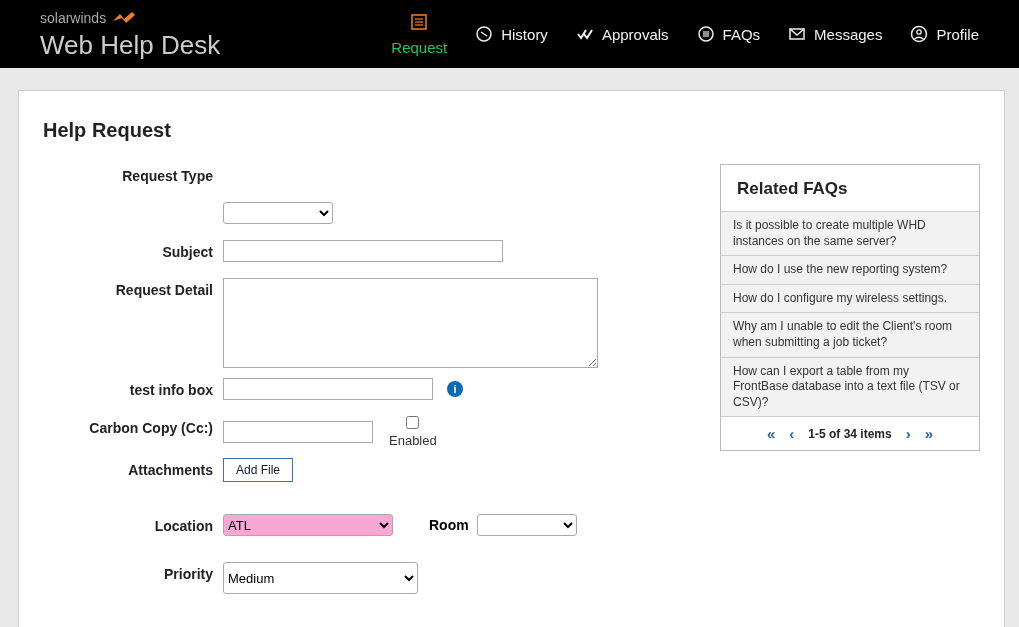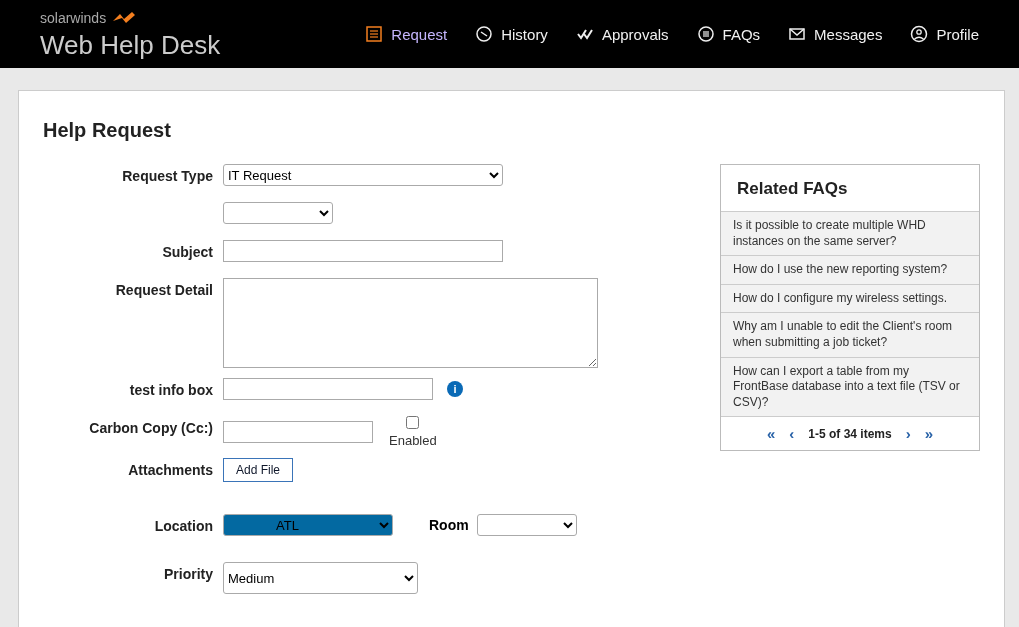--- a/index.html
+++ b/index.html
@@ -5,34 +5,34 @@
   * { box-sizing: border-box; margin: 0; padding: 0; }
   body { font-family: Arial, Helvetica, sans-serif; background: #e9e9e9; width: 1019px; }
   .topbar { background: #000; height: 68px; display: flex; align-items: center; padding: 0 40px; }
   .brand { display: flex; flex-direction: column; color: #999; }
   .brand-top { display: flex; align-items: center; font-size: 14px; color: #aaa; }
   .brand-logo { color: #f47f1f; margin-left: 6px; font-size: 18px; position: relative; }
   .brand-logo svg { display: inline-block; vertical-align: middle; }
   .brand-title { color: #ccc; font-size: 26px; margin-top: 2px; }
   .nav { display: flex; margin-left: auto; gap: 28px; align-items: center; }
   .nav-item { display: flex; align-items: center; gap: 8px; color: #f1f1f1; font-size: 15px; cursor: pointer; }
-  .nav-item.active { color: #c4b5fd; }
+  .nav-item.active { color: #22c55e; flex-direction: column; }
   .nav-icon { display: inline-flex; width: 18px; height: 18px; align-items: center; justify-content: center; }
   .nav-icon svg { width: 18px; height: 18px; }
   .page { background: #fff; margin: 22px 14px 0 18px; border: 1px solid #ccc; padding: 28px 24px 28px 24px; min-height: 500px; position: relative; }
   .page-title { font-size: 20px; font-weight: bold; color: #222; margin-bottom: 22px; }
   .layout { display: flex; gap: 24px; }
   .form-col { flex: 0 0 620px; }
   .faq-col { flex: 0 0 260px; margin-left: auto; }
   .form-row { display: flex; align-items: flex-start; margin-bottom: 10px; min-height: 28px; }
   .form-label { width: 180px; text-align: right; padding-right: 10px; font-size: 14px; color: #222; padding-top: 4px; font-weight: 600; }
   .form-field { flex: 1; display: flex; align-items: center; gap: 8px; }
   select.wide { width: 280px; font-size: 13px; height: 22px; border: 1px solid #aaa; border-radius: 3px; background: #fff; }
   select.mid { width: 110px; font-size: 13px; height: 22px; border: 1px solid #aaa; border-radius: 3px; background: #fff; }
-  select.loc { width: 170px; font-size: 13px; height: 22px; border: 1px solid #aaa; border-radius: 3px; background: #0369a1; padding-left: 48px; }
+  select.loc { width: 170px; font-size: 13px; height: 22px; border: 1px solid #aaa; border-radius: 3px; background: #f9a8d4; }
   select.room { width: 100px; font-size: 13px; height: 22px; border: 1px solid #aaa; border-radius: 3px; background: #fff; }
   select.priority { width: 195px; font-size: 13px; height: 32px; border: 1px solid #aaa; border-radius: 3px; background: #fff; }
   input.text { width: 280px; height: 22px; border: 1px solid #aaa; font-size: 13px; padding: 0 4px; }
   input.mid { width: 210px; height: 22px; border: 1px solid #aaa; font-size: 13px; padding: 0 4px; }
   input.cc { width: 150px; height: 22px; border: 1px solid #aaa; font-size: 13px; padding: 0 4px; }
   textarea.detail { width: 375px; height: 90px; border: 1px solid #aaa; font-size: 13px; padding: 4px; resize: both; }
   .info-icon { width: 16px; height: 16px; border-radius: 50%; background: #0a6ab6; color: #fff; font-size: 11px; font-weight: bold; display: inline-flex; align-items: center; justify-content: center; margin-left: 6px; }
   .add-file-btn { border: 1px solid #3a74b8; color: #0f172a; background: #fff; font-size: 12px; padding: 4px 12px; cursor: pointer; }
   .enabled-check { display: flex; align-items: center; gap: 4px; font-size: 13px; color: #333; margin-left: 8px; flex-direction: column; }
   .loc-row { display: flex; align-items: center; gap: 8px; }
@@ -125,25 +125,20 @@
 </div>
 
 <div class="page">
   <div class="page-title">Help Request</div>
 
   <div class="layout">
     <div class="form-col">
 
       <div class="form-row">
         <div class="form-label">Request Type</div>
-        <div class="form-field">
-          <select class="wide">
-            <option>IT Request</option>
-          </select>
-        </div>
       </div>
 
       <div class="form-row">
         <div class="form-label"></div>
         <div class="form-field">
           <select class="mid">
             <option></option>
           </select>
         </div>
       </div>

